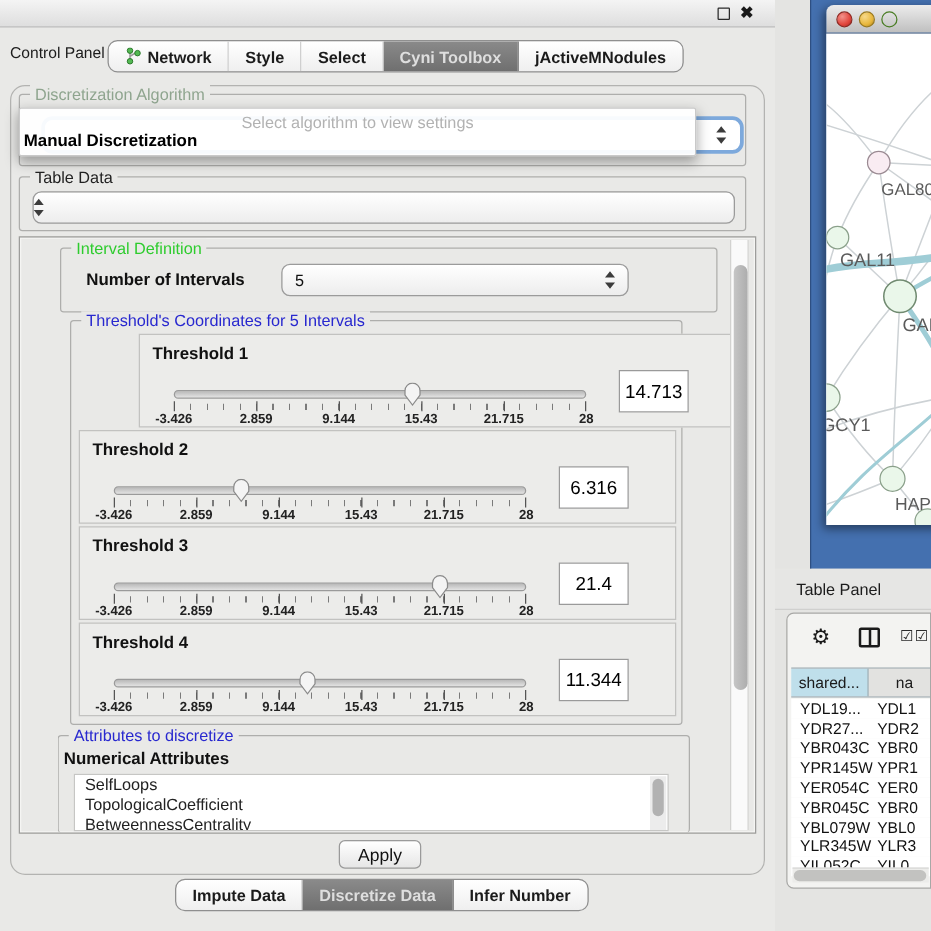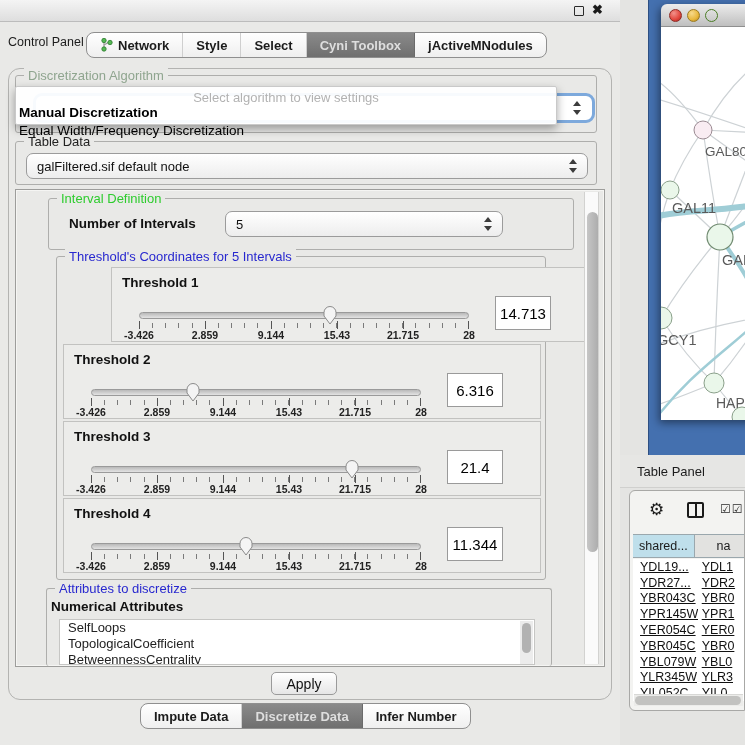--- a/index.html
+++ b/index.html
@@ -107,21 +107,21 @@
   .gear { position:absolute; left:19px; top:8px; font-size:17px; color:#1a1a1a; }
   .cols-icon { position:absolute; left:57px; top:11px; width:17px; height:16px; border:2px solid #1a1a1a; border-radius:2px; }
   .cols-icon:before { content:""; position:absolute; left:5.5px; top:0; width:2px; height:12px; background:#1a1a1a; }
   .checks { position:absolute; left:90px; top:11px; font-size:12px; color:#2a2a2a; letter-spacing:1px; white-space:nowrap; }
   .thead { position:absolute; left:3px; top:43px; width:113px; height:24px; display:flex; border-top:1px solid #9aa7ad; border-bottom:1px solid #9aa7ad; }
   .th-cell { font-size:12.5px; color:#1b1b1b; display:flex; align-items:center; justify-content:center; border-right:1px solid #9aa7ad; overflow:hidden; white-space:nowrap; }
   .th-c1 { width:80px; background:#bfdfeb; }
   .th-c2 { width:60px; background:#e2e2e0; justify-content:flex-start; padding-left:22px; }
   .tbody { position:absolute; left:3px; top:68px; width:113px; }
   .trow { display:flex; height:15.8px; align-items:center; background:#fff; }
-  .td-cell { font-size:12.5px; color:#111; white-space:nowrap; overflow:hidden;text-decoration:underline; }
+  .td-cell { font-size:12.5px; color:#111; white-space:nowrap; overflow:hidden; }
   .td-c1 { width:80px; padding-left:7px; }
   .td-c2 { width:60px; padding-left:4px; }
   .hscroll { position:absolute; left:4px; top:203px; width:109px; height:12px; background:#ececea; border-top:1px solid #d8d8d6; }
   .hscroll .thumb { position:absolute; left:1px; top:1px; width:106px; height:9px; border-radius:5px; background:#c2c2c0; }
 </style>
 </head>
 <body>
 
 <div class="stage">
 
@@ -166,27 +166,25 @@
         <span class="gtitle dim">Discretization Algorithm</span>
       </div>
 
       <div class="combo-focus">
         <span class="updown" style="position:absolute; right:1px; top:5px;"></span>
       </div>
 
       <div class="popup">
         <div class="prompt">Select algorithm to view settings</div>
         <div class="opt bold">Manual Discretization</div>
-        <div class="opt">Equal Width/Frequency Discretization</div>
       </div>
 
       <div class="group" style="left:6px; top:72px; width:582px; height:44px;">
         <span class="gtitle" style="color:#222;">Table Data</span>
         <div class="combo" style="left:10px; top:11px; width:562px; height:26px;">
-          <span class="ctext">galFiltered.sif default node</span>
           <span class="updown"></span>
         </div>
       </div>
 
       <div class="big-panel">
 
         <div class="group" style="left:32px; top:8px; width:526px; height:52px;">
           <span class="gtitle green">Interval Definition</span>
           <span class="bold-label" style="left:20px; top:17px;">Number of Intervals</span>
           <div class="combo" style="left:176px; top:12px; width:278px; height:26px;">

